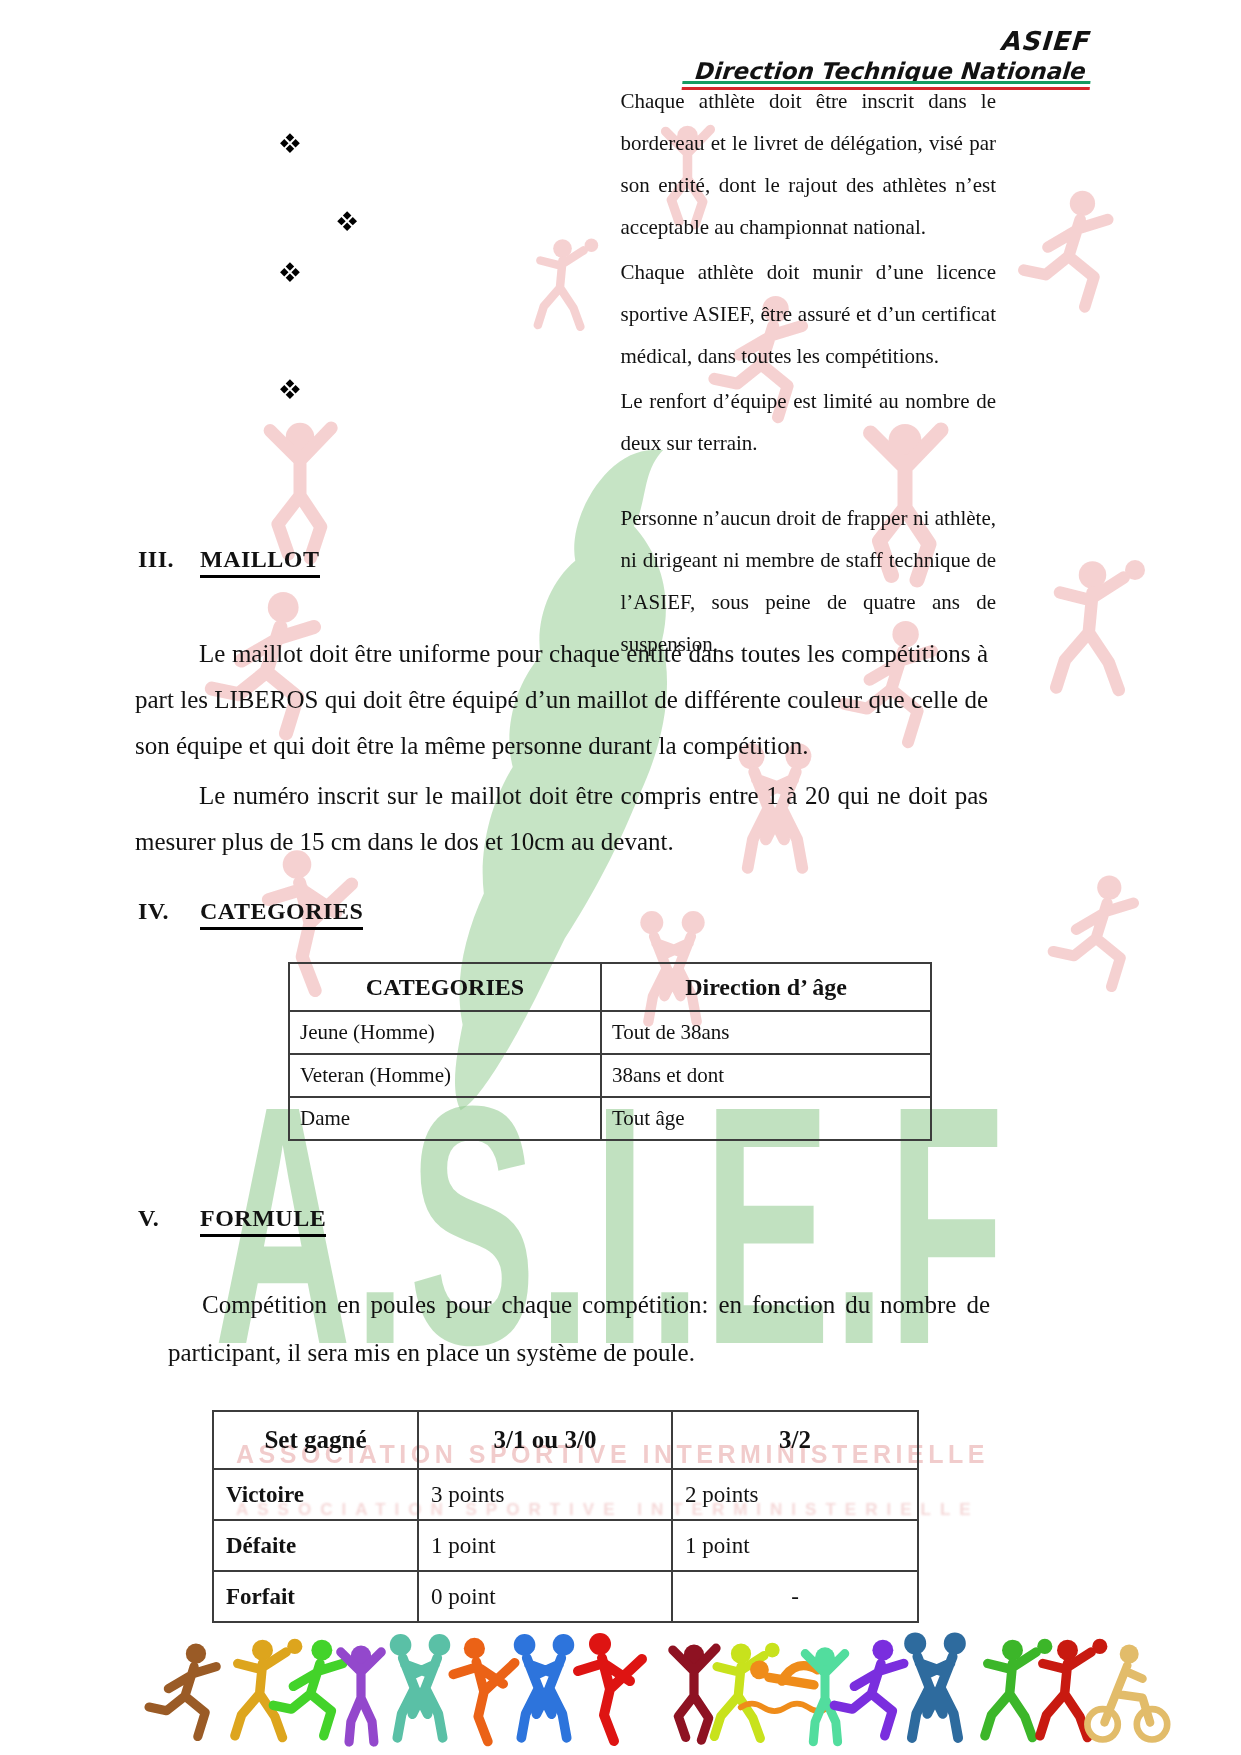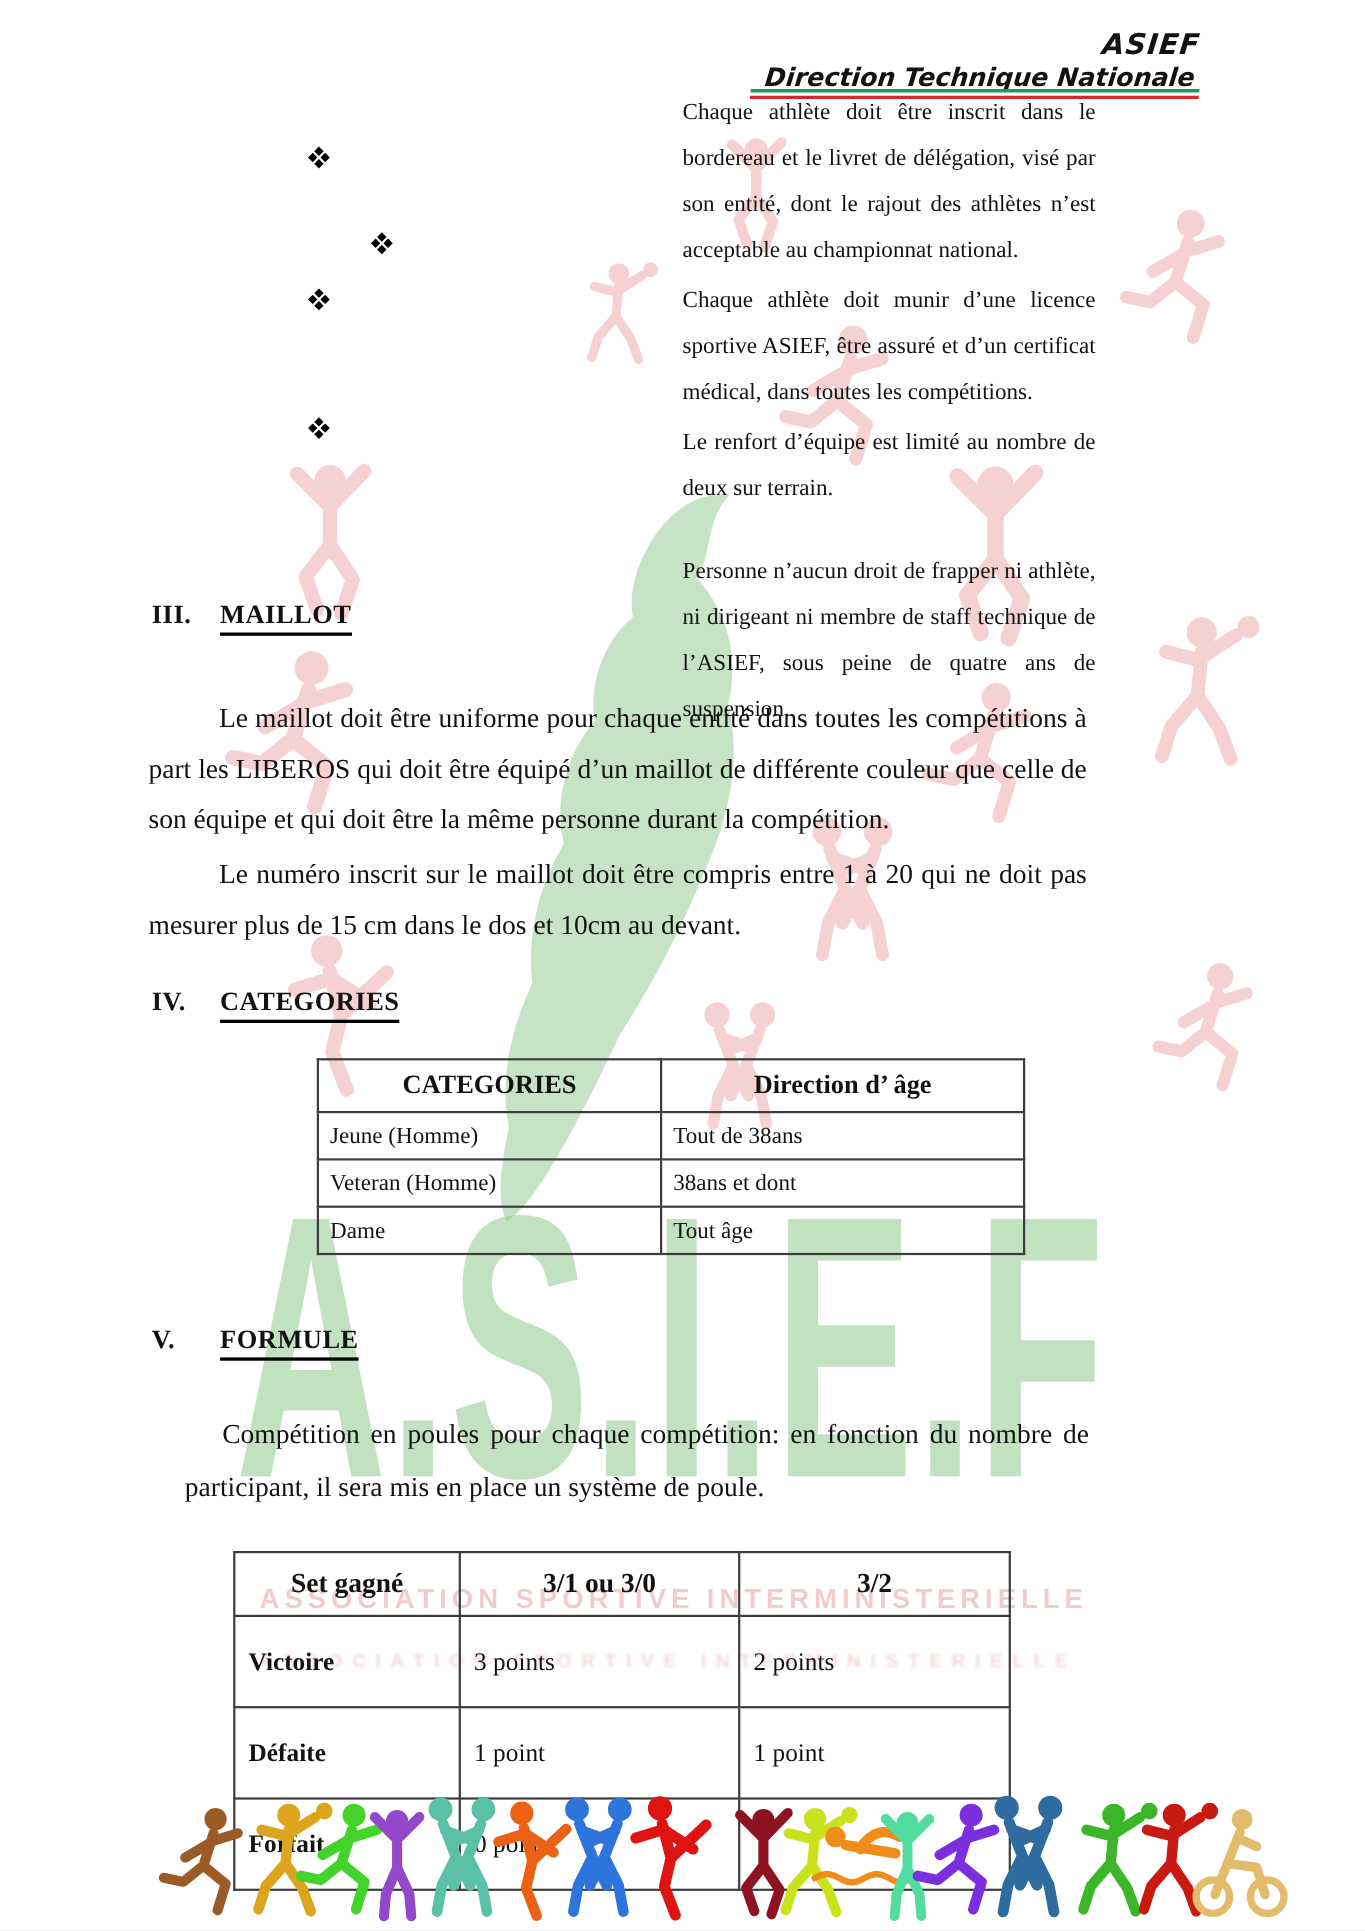--- a/index.html
+++ b/index.html
@@ -51,21 +51,21 @@
   #p-m2{left:135px;top:748px;width:853px;text-indent:64px;}
   #p-f1{left:168px;top:1256px;width:822px;text-indent:34px;line-height:48px;}
 
   .tbl{position:absolute;border-collapse:collapse;table-layout:fixed;background:transparent;}
   .tbl th,.tbl td{border:2px solid var(--table-border);vertical-align:middle;}
   #t-cat{left:288px;top:962px;width:642px;}
   #t-cat th{height:44px;font-size:24px;text-align:center;}
   #t-cat td{height:41px;font-size:21px;padding:0 10px;text-align:left;}
   #t-pts{left:212px;top:1410px;width:705px;}
   #t-pts th{height:54px;font-size:25px;text-align:center;}
-  #t-pts td{height:49px;font-size:23px;padding:16px 12px;text-align:left;border-radius:16px;}
+  #t-pts td{height:49px;font-size:23px;padding:0 12px;text-align:left;border-radius:16px;}
   #t-pts td:first-child{font-weight:bold;}
   .center{text-align:center !important;}
 
   #strip{position:absolute;left:0;top:1625px;width:1241px;height:130px;z-index:1;}
   #strip .fig{bottom:6px;}
 </style>
 </head>
 <body>
 
 <svg width="0" height="0" style="position:absolute" aria-hidden="true">

